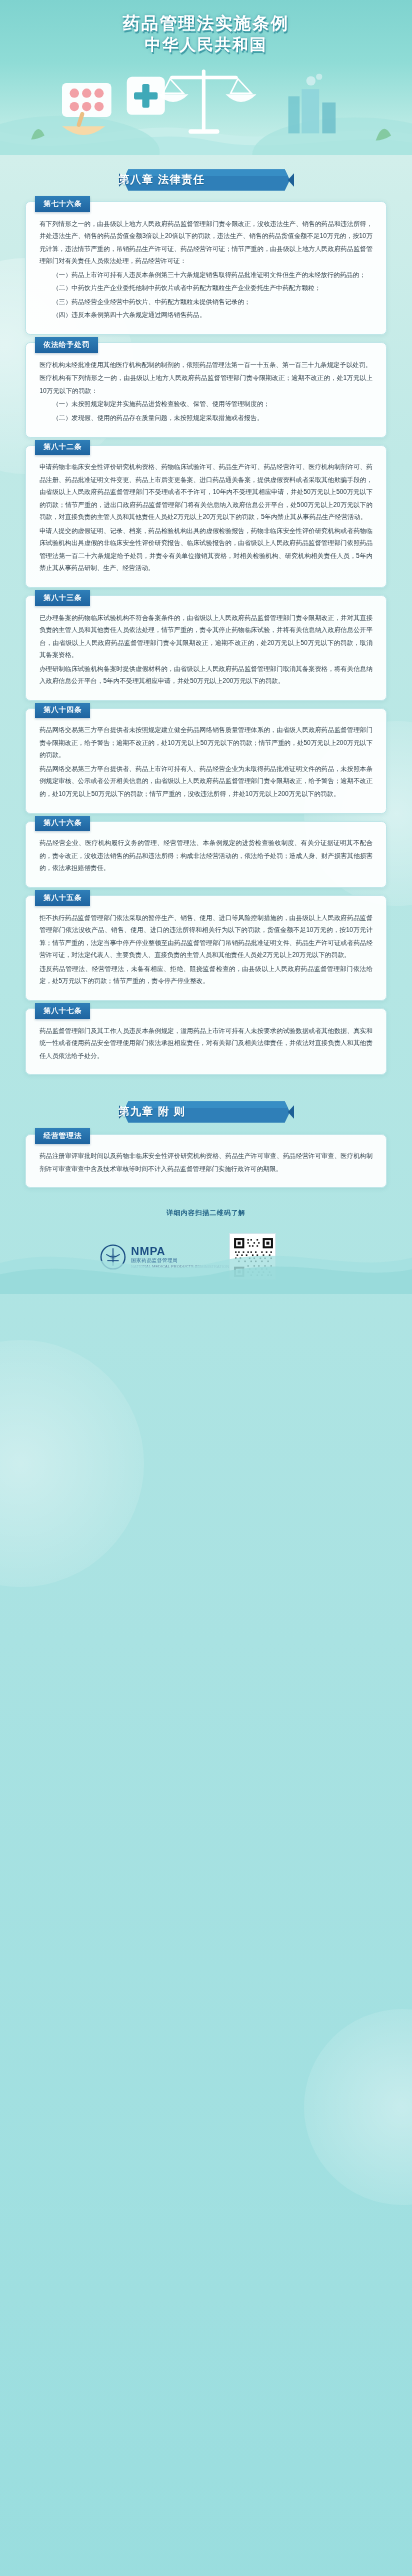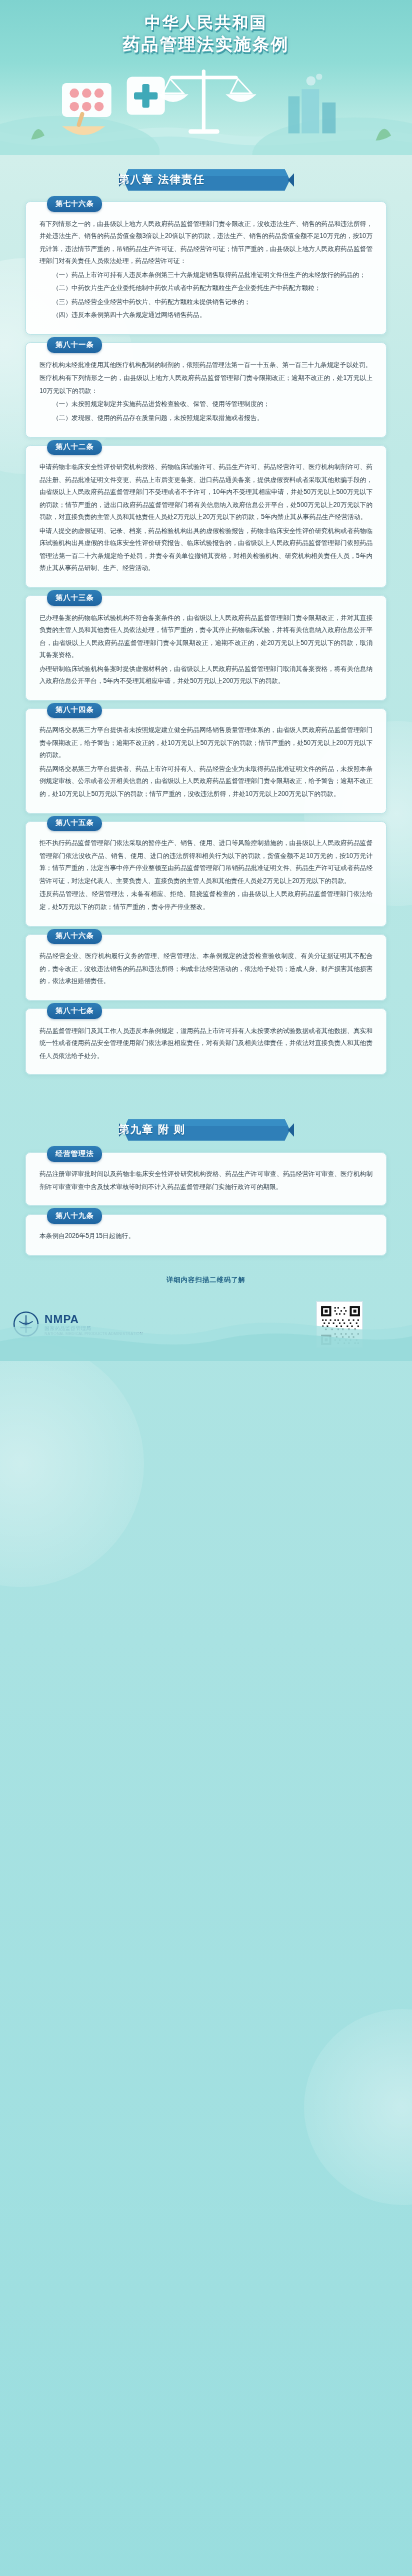--- a/index.html
+++ b/index.html
@@ -90,24 +90,23 @@
   }
   .card-tag {
     position: absolute;
     left: 9.3px; top: -6.2px;
     background: linear-gradient(180deg, #2f7fb8 0%, #1f64a0 100%);
     color: #fff;
     font-size: 7.2px;
     font-weight: bold;
     letter-spacing: 0.5px;
     padding: 2.6px 8.2px 3.1px 8.2px;
-    border-radius: 7px;
+    border-radius: 0;
     box-shadow: 0 1px 2.1px rgba(20,70,110,.28);
     white-space: nowrap;
-    margin-left: 12px;
   }
   .card p {
     font-size: 6.4px;
     line-height: 1.95;
     color: #2a3b46;
     text-align: justify;
     text-indent: 0;
     margin-bottom: 1px;
   }
   .card p.sub { text-indent: 13px; }
@@ -122,21 +121,21 @@
     margin: 20.6px 0 7.2px 0;
     position: relative; z-index: 3;
   }
   .footer-bar {
     position: relative;
     width: 376px;
     margin-top: 3.1px;
     padding: 8.2px 13.4px 13.4px 13.4px;
     display: flex;
     align-items: center;
-    justify-content: space-between;
+    justify-content: center;
     z-index: 3;
   }
   .nmpa-logo { display: flex; align-items: center; gap: 5.2px; }
   .nmpa-mark { width: 26px; height: 26px; }
   .nmpa-text { line-height: 1.25; }
   .nmpa-en { font-size: 11.3px; font-weight: bold; color: #1c4f84; letter-spacing: 0.5px; }
   .nmpa-cn { font-size: 4.9px; color: #2a6090; letter-spacing: 0.3px; }
   .nmpa-cn2 { font-size: 3.9px; color: #6a8ca8; letter-spacing: 0.1px; }
   .qr {
     width: 47px; height: 47px; background: #fff; padding: 2.1px;
@@ -193,22 +192,22 @@
       <rect x="152" y="122" width="8" height="30" rx="4" fill="#eabf84" transform="rotate(18 156 137)"></rect>
 
       <path d="M60 176 q12 -36 26 -8 q-14 8 -26 8 z" fill="#7fc79a" opacity=".9"></path>
       <path d="M730 178 q14 -40 30 -10 q-16 10 -30 10 z" fill="#7fc79a" opacity=".9"></path>
     </svg>
     <svg class="hero-wave" viewBox="0 0 800 90" preserveAspectRatio="none">
       <path d="M0,40 C140,80 260,10 400,40 C540,70 660,20 800,46 L800,90 L0,90 Z" fill="#c6eeea"></path>
       <path d="M0,58 C150,92 270,28 410,58 C550,86 670,40 800,62 L800,90 L0,90 Z" fill="#b7e9e6"></path>
     </svg>
     <div class="hero-title-wrap">
+      <span class="hero-title l2">药品管理法实施条例</span>
       <span class="hero-title">中华人民共和国</span>
-      <span class="hero-title l2">药品管理法实施条例</span>
     </div>
   </div>
 
   <div class="chapter-banner">
     <svg class="ribbon" viewBox="0 0 340 54">
       <path d="M18 6 H322 L332 27 L322 48 H18 L8 27 Z" fill="#2f7fb8"></path>
       <path d="M18 6 H322 L328 19 H14 Z" fill="#3a92c8" opacity=".8"></path>
       <path d="M0 14 L12 27 L0 40 Z" fill="#1d5f96"></path>
       <path d="M340 14 L328 27 L340 40 Z" fill="#1d5f96"></path>
     </svg>
@@ -219,21 +218,21 @@
     <div class="card-tag">第七十六条</div>
     <p>有下列情形之一的，由县级以上地方人民政府药品监督管理部门责令限改正，没收违法生产、销售的药品和违法所得，并处违法生产、销售的药品货值金额3倍以上20倍以下的罚款，违法生产、销售的药品货值金额不足10万元的，按10万元计算，违法情节严重的，吊销药品生产许可证、药品经营许可证；情节严重的，由县级以上地方人民政府药品监督管理部门对有关责任人员依法处理，药品经营许可证：</p>
     <p class="sub">（一）药品上市许可持有人违反本条例第三十六条规定销售取得药品批准证明文件但生产的未经放行的药品的；</p>
     <p class="sub">（二）中药饮片生产企业委托他制中药饮片或者中药配方颗粒生产企业委托生产中药配方颗粒；</p>
     <p class="sub">（三）药品经营企业经营中药饮片、中药配方颗粒未提供销售记录的；</p>
     <p class="sub">（四）违反本条例第四十六条规定通过网络销售药品。</p>
   </div>
 
 
   <div class="card">
-    <div class="card-tag">第八十一条</div>
+    <div class="card-tag">依法给予处罚</div>
     <p>医疗机构未经批准使用其他医疗机构配制的制剂的，依照药品管理法第一百一十五条、第一百三十九条规定予以处罚。</p>
     <p>医疗机构有下列情形之一的，由县级以上地方人民政府药品监督管理部门责令限期改正；逾期不改正的，处1万元以上10万元以下的罚款：</p>
     <p class="sub">（一）未按照规定制定并实施药品进货检查验收、保管、使用等管理制度的；</p>
     <p class="sub">（二）发现假、使用的药品存在质量问题，未按照规定采取措施或者报告。</p>
   </div>
 
   <div class="card">
     <div class="card-tag">第八十二条</div>
     <p>申请药物非临床安全性评价研究机构资格、药物临床试验许可、药品生产许可、药品经营许可、医疗机构制剂许可、药品注册、药品批准证明文件变更、药品上市后变更备案、进口药品通关备案，提供虚假资料或者采取其他欺骗手段的，由省级以上人民政府药品监督管理部门不受理或者不予许可，10年内不受理其相应申请，并处50万元以上500万元以下的罚款；情节严重的，进出口政府药品监督管理部门将有关信息纳入政府信息公开平台，处500万元以上20万元以下的罚款，对直接负责的主管人员和其他责任人员处2万元以上20万元以下的罚款，5年内禁止其从事药品生产经营活动。</p>
     <p>申请人提交的虚假证明、记录、档案，药品检验机构出具的虚假检验报告，药物非临床安全性评价研究机构或者药物临床试验机构出具虚假的非临床安全性评价研究报告、临床试验报告的，由省级以上人民政府药品监督管理部门依照药品管理法第一百二十六条规定给予处罚，并责令有关单位撤销其资格，对相关检验机构、研究机构相关责任人员，5年内禁止其从事药品研制、生产、经营活动。</p>
@@ -245,54 +244,50 @@
     <p>办理研制临床试验机构备案时提供虚假材料的，由省级以上人民政府药品监督管理部门取消其备案资格，将有关信息纳入政府信息公开平台，5年内不受理其相应申请，并处50万元以上200万元以下的罚款。</p>
   </div>
 
   <div class="card">
     <div class="card-tag">第八十四条</div>
     <p>药品网络交易第三方平台提供者未按照规定建立健全药品网络销售质量管理体系的，由省级人民政府药品监督管理部门责令限期改正，给予警告；逾期不改正的，处10万元以上50万元以下的罚款；情节严重的，处50万元以上200万元以下的罚款。</p>
     <p>药品网络交易第三方平台提供者、药品上市许可持有人、药品经营企业为未取得药品批准证明文件的药品，未按照本条例规定审核、公示或者公开相关信息的，由省级以上人民政府药品监督管理部门责令限期改正，给予警告；逾期不改正的，处10万元以上50万元以下的罚款；情节严重的，没收违法所得，并处10万元以上200万元以下的罚款。</p>
   </div>
 
   <div class="card">
+    <div class="card-tag">第八十六条</div>
+    <p>药品经营企业、医疗机构履行义务的管理、经营管理法、本条例规定的进货检查验收制度、有关分证据证明其不配合的，责令改正，没收违法销售的药品和违法所得；构成非法经营活动的，依法给予处罚；造成人身、财产损害其他损害的，依法承担赔偿责任。</p>
+  </div>
+
+  <div class="card">
     <div class="card-tag">第八十五条</div>
     <p>拒不执行药品监督管理部门依法采取的暂停生产、销售、使用、进口等风险控制措施的，由县级以上人民政府药品监督管理部门依法没收产品、销售、使用、进口的违法所得和相关行为以下的罚款，货值金额不足10万元的，按10万元计算；情节严重的，法定当事中停产停业整顿至由药品监督管理部门吊销药品批准证明文件、药品生产许可证或者药品经营许可证，对法定代表人、主要负责人、直接负责的主管人员和其他责任人员处2万元以上20万元以下的罚款。</p>
     <p>违反药品管理法、经营管理法，未备有相应、拒绝、阻挠监督检查的，由县级以上人民政府药品监督管理部门依法给定，处5万元以下的罚款；情节严重的，责令停产停业整改。</p>
   </div>
 
   <div class="card">
-    <div class="card-tag">第八十六条</div>
-    <p>药品经营企业、医疗机构履行义务的管理、经营管理法、本条例规定的进货检查验收制度、有关分证据证明其不配合的，责令改正，没收违法销售的药品和违法所得；构成非法经营活动的，依法给予处罚；造成人身、财产损害其他损害的，依法承担赔偿责任。</p>
-  </div>
-
-  <div class="card">
     <div class="card-tag">第八十七条</div>
     <p>药品监督管理部门及其工作人员违反本条例规定，滥用药品上市许可持有人未按要求的试验数据或者其他数据、真实和统一性或者使用药品安全管理使用部门依法承担相应责任，对有关部门及相关法律责任，并依法对直接负责人和其他责任人员依法给予处分。</p>
   </div>
 
-  <div class="chapter-banner" style="margin-top:41px;">
+  <div class="chapter-banner" style="margin-top:23px;">
     <svg class="ribbon" viewBox="0 0 340 54">
       <path d="M18 6 H322 L332 27 L322 48 H18 L8 27 Z" fill="#2f7fb8"></path>
       <path d="M18 6 H322 L328 19 H14 Z" fill="#3a92c8" opacity=".8"></path>
       <path d="M0 14 L12 27 L0 40 Z" fill="#1d5f96"></path>
       <path d="M340 14 L328 27 L340 40 Z" fill="#1d5f96"></path>
     </svg>
     <span class="txt">第九章  附  则</span>
   </div>
 
   <div class="card">
     <div class="card-tag">经营管理法</div>
     <p>药品注册审评审批时间以及药物非临床安全性评价研究机构资格、药品生产许可审查、药品经营许可审查、医疗机构制剂许可审查审查中含及技术审核等时间不计入药品监督管理部门实施行政许可的期限。</p>
   </div>
 
-  <div class="card">
-    <div class="card-tag">第八十九条</div>
-    <p>本条例自2026年5月15日起施行。</p>
-  </div>
 
   <div class="footer-note">详细内容扫描二维码了解</div>
 
   <div class="footer-bar">
     <svg class="footer-wave" viewBox="0 0 800 120" preserveAspectRatio="none">
       <path d="M0,60 C150,20 280,95 420,58 C560,22 680,80 800,50 L800,120 L0,120 Z" fill="#a4e0e0" opacity=".8"></path>
       <path d="M0,82 C160,46 290,112 430,78 C570,46 690,96 800,72 L800,120 L0,120 Z" fill="#96dada" opacity=".8"></path>
     </svg>
 
     <div class="nmpa-logo">

